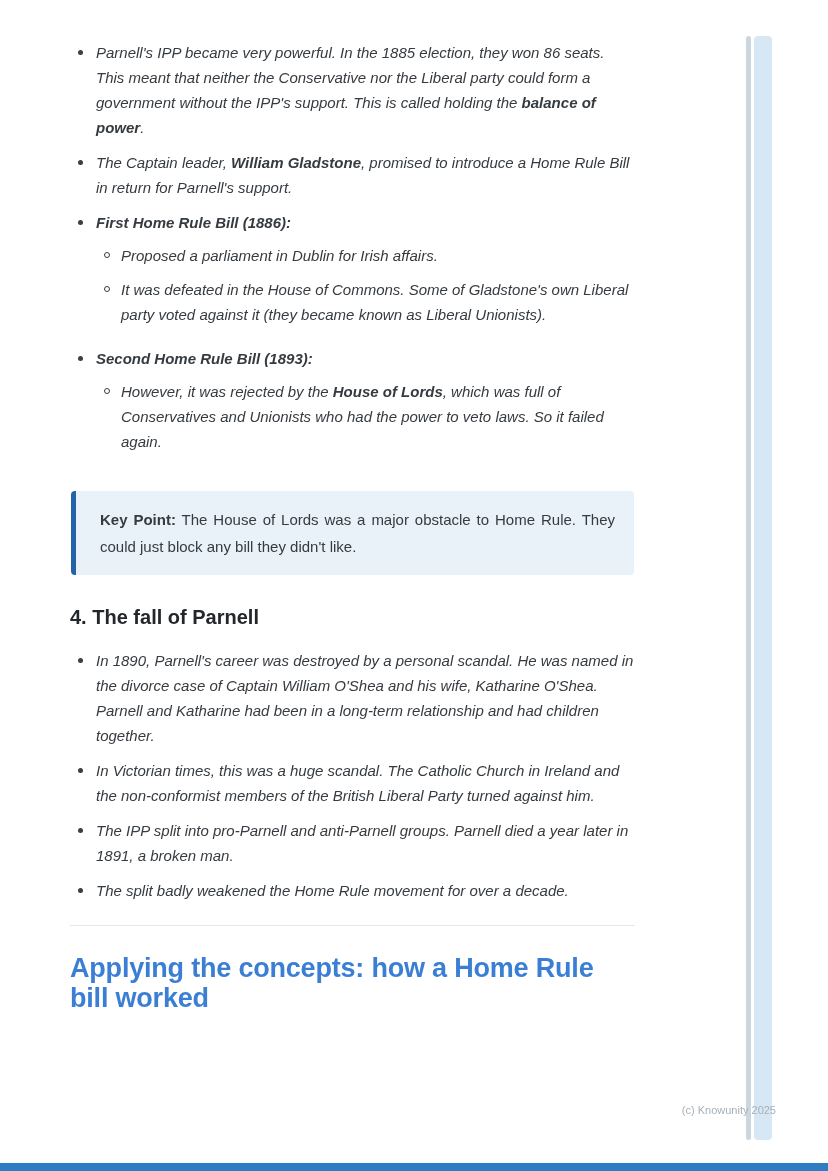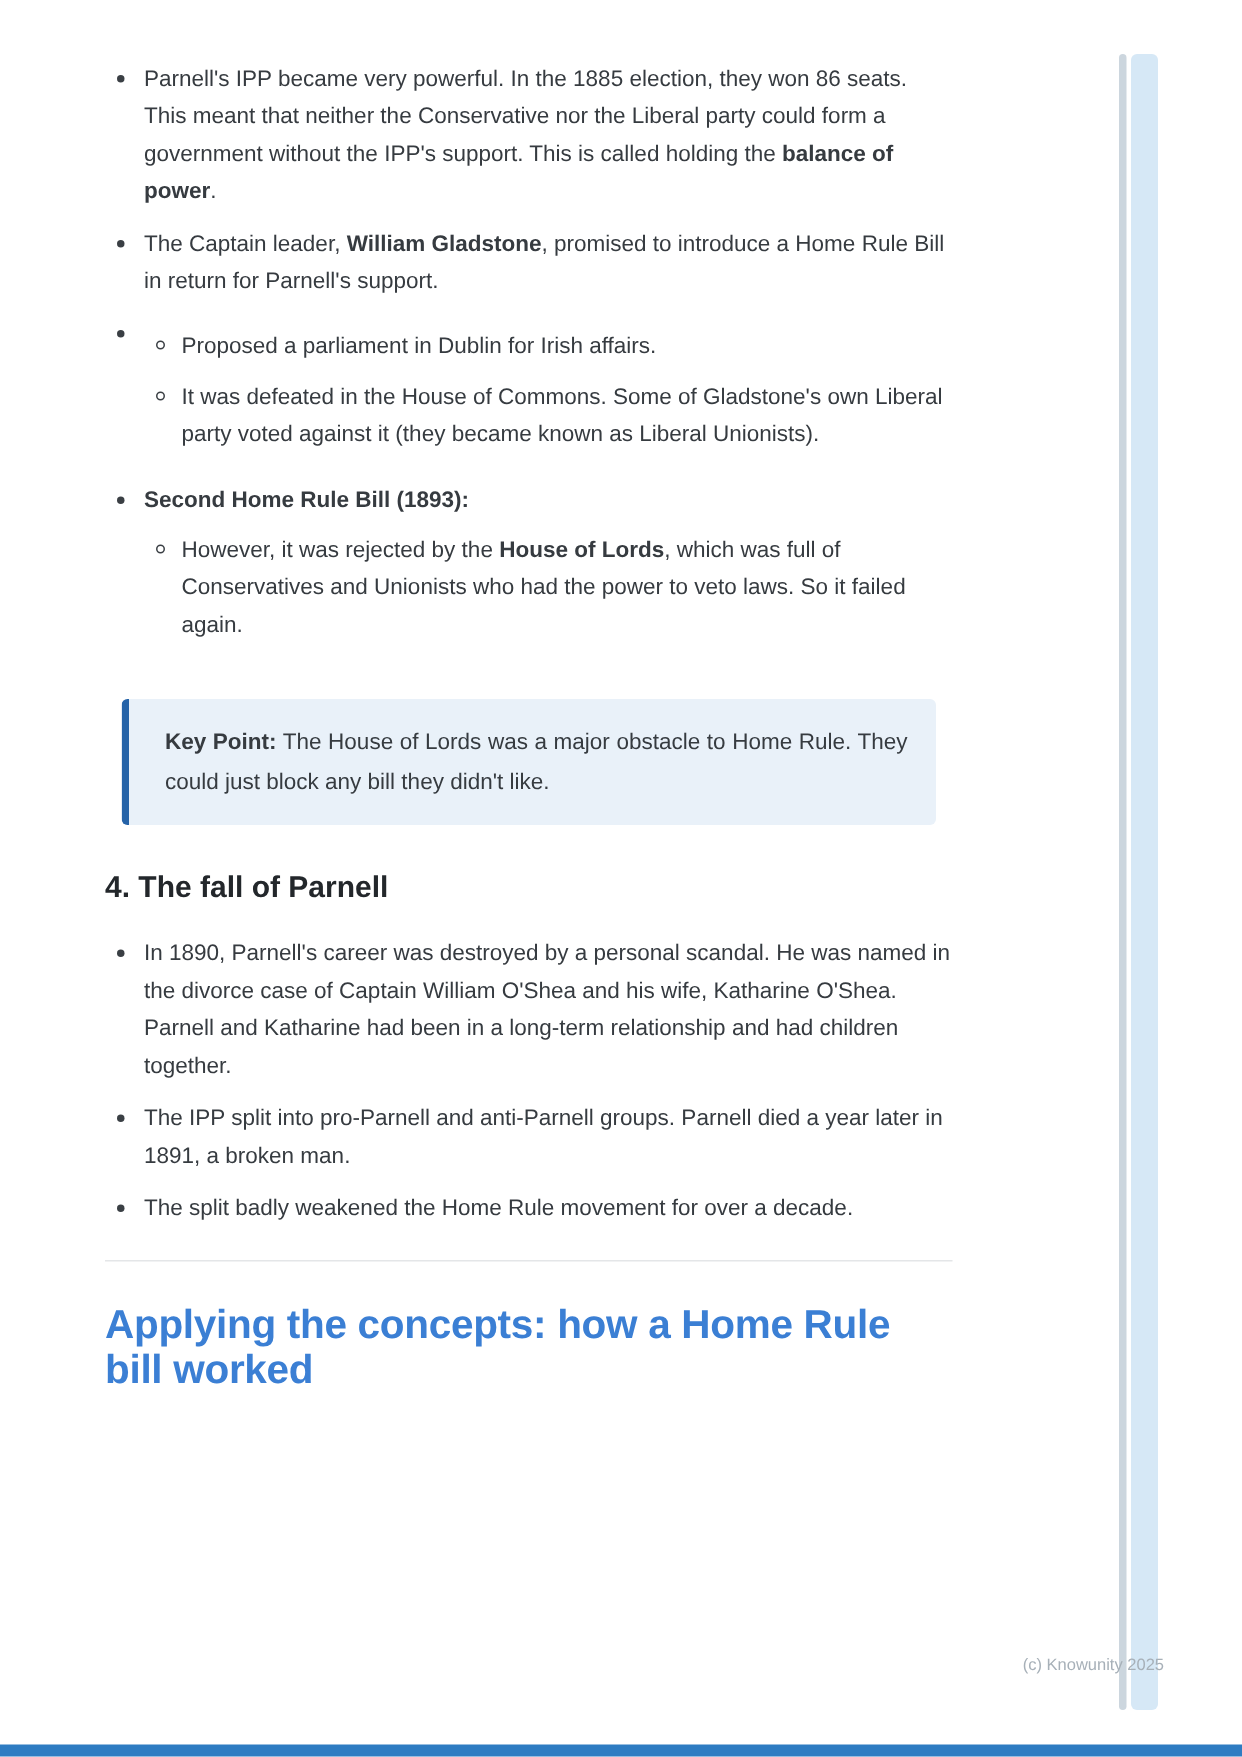--- a/index.html
+++ b/index.html
@@ -17,26 +17,26 @@
     position:absolute;
     left:70px; top:40px;
     width:565px;
   }
   .list { list-style:none; padding-left:8px; }
   .li { display:flex; align-items:flex-start; margin-bottom:10px; }
   .marker { flex:none; border-radius:50%; }
   .m1 { width:5px; height:5px; background:#3a3f44; margin:10px 13px 0 0; }
   .m2 { width:6px; height:6px; border:1.3px solid #3a3f44; background:transparent; margin:9px 11px 0 0; }
   .li-content { flex:1 1 auto; min-width:0; }
-  .li-text { font-size:15px; line-height:25px; }
+  .li-text { font-size:15px; line-height:25px;font-style:italic; }
   .b { font-weight:700; }
   .sublist { margin:8px 0 0 8px; padding-left:0; }
   .sublist .li { margin-bottom:9px;justify-content:center; }
   .callout {
-    margin:28px 11px 30px;
+    margin:28px 1px 30px;
     background:var(--callout-bg, #e9f1f9);
     border-left:5px solid var(--callout-border, #2563a8);
     border-radius:4px;
     padding:15px 19px 15px 24px;
     line-height:27px;
     text-align:justify;
   }
   .section-heading {
     font-size:20px;
     font-weight:700;
@@ -103,20 +103,21 @@
         </li>
         <li class="li level1">
           <span class="marker m1"></span>
           <div class="li-content">
             <div class="li-text"><span>The Captain leader, </span><span class="b">William Gladstone</span><span>, promised to introduce a Home Rule Bill in return for Parnell's support.</span></div>
           </div>
         </li>
         <li class="li level1">
           <span class="marker m1"></span>
           <div class="li-content">
+            <div class="li-text"><span class="b">First Home Rule Bill (1886):</span></div>
             <ul class="list sublist">
               <li class="li level2">
                 <span class="marker m2"></span>
                 <div class="li-content">
                   <div class="li-text"><span>Proposed a parliament in Dublin for Irish affairs.</span></div>
                 </div>
               </li>
               <li class="li level2">
                 <span class="marker m2"></span>
                 <div class="li-content">
@@ -149,20 +150,26 @@
     <ul class="list">
         <li class="li level1">
           <span class="marker m1"></span>
           <div class="li-content">
             <div class="li-text"><span>In 1890, Parnell's career was destroyed by a personal scandal. He was named in the divorce case of Captain William O'Shea and his wife, Katharine O'Shea. Parnell and Katharine had been in a long-term relationship and had children together.</span></div>
           </div>
         </li>
         <li class="li level1">
           <span class="marker m1"></span>
           <div class="li-content">
+            <div class="li-text"><span>In Victorian times, this was a huge scandal. The Catholic Church in Ireland and the non-conformist members of the British Liberal Party turned against him.</span></div>
+          </div>
+        </li>
+        <li class="li level1">
+          <span class="marker m1"></span>
+          <div class="li-content">
             <div class="li-text"><span>The IPP split into pro-Parnell and anti-Parnell groups. Parnell died a year later in 1891, a broken man.</span></div>
           </div>
         </li>
         <li class="li level1">
           <span class="marker m1"></span>
           <div class="li-content">
             <div class="li-text"><span>The split badly weakened the Home Rule movement for over a decade.</span></div>
           </div>
         </li>
       </ul>

